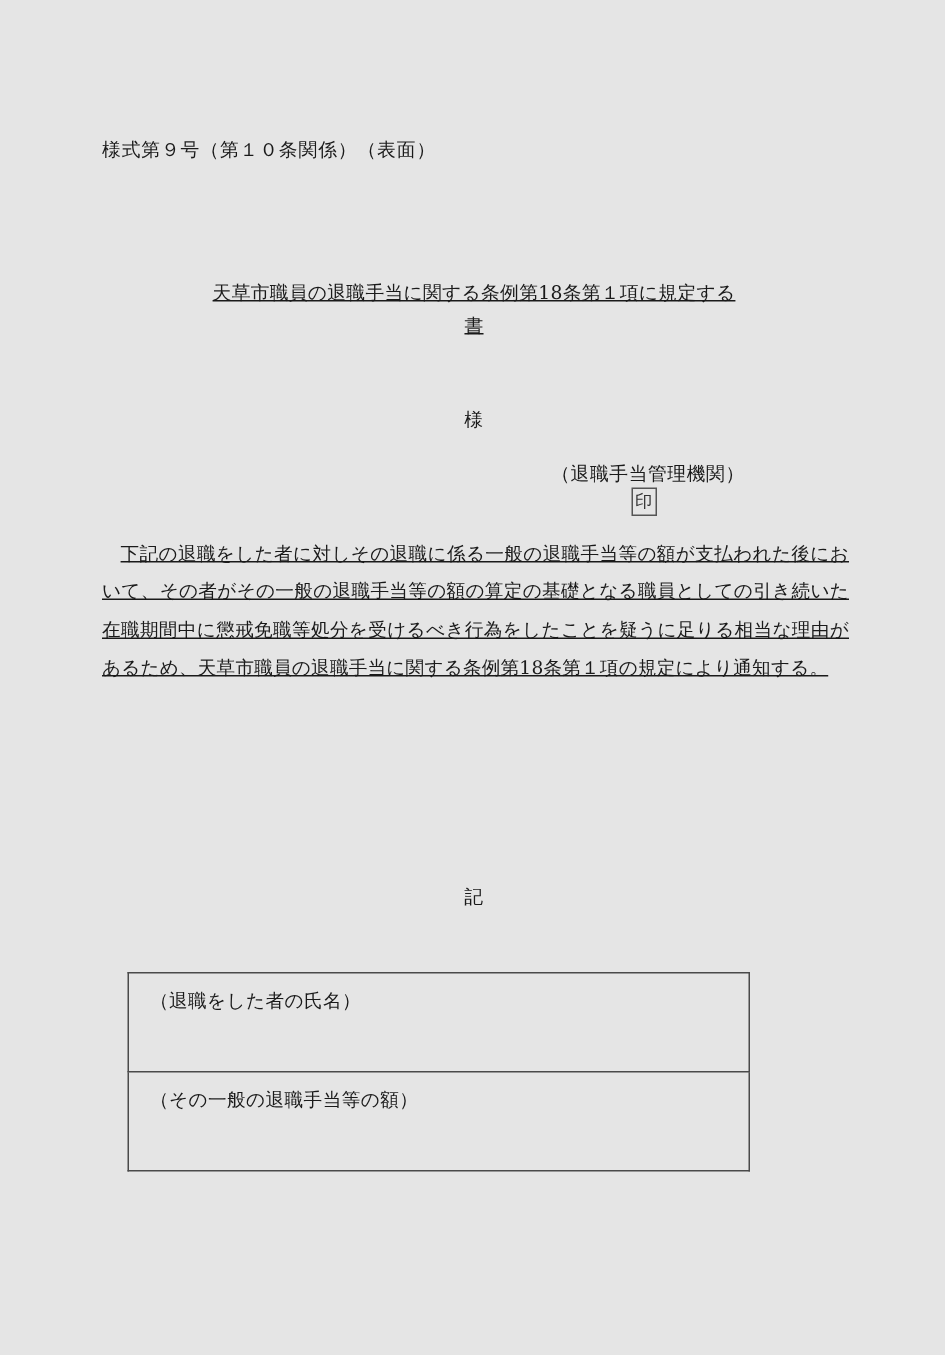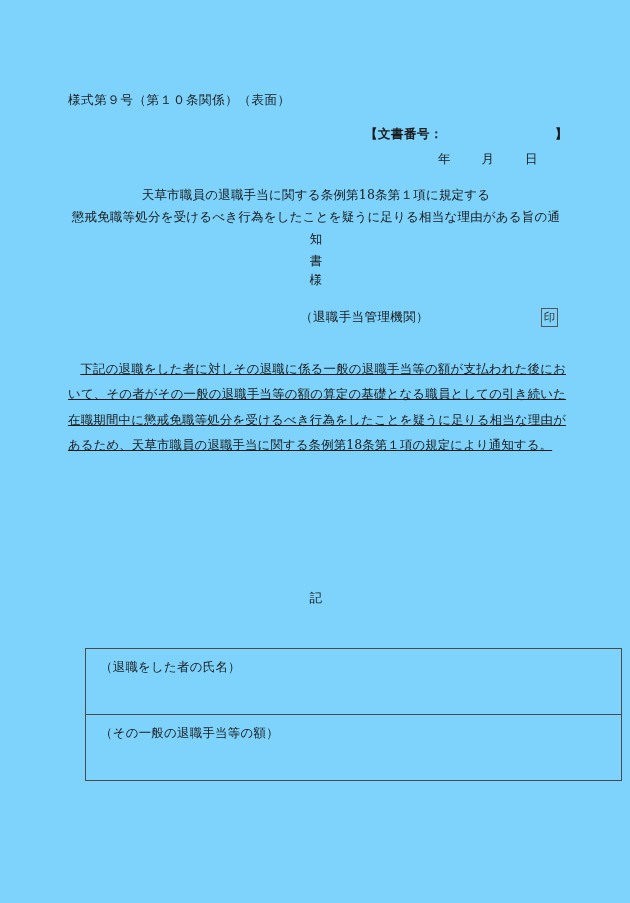--- a/index.html
+++ b/index.html
@@ -9,21 +9,21 @@
     background: #ffffff;
   }
   body {
     font-family: "DejaVu Serif", "Liberation Serif", serif;
     color: #1a1a1a;
   }
   .page {
     position: relative;
     width: 630px;
     height: 903px;
-    background: #7dd3fc;
+    background: #e5e5e5;
     overflow: hidden;
     box-sizing: border-box;
   }
 
   
   .form-no {
     position: absolute;
     left: 68px;
     top: 92px;
     font-size: 12.5px;
@@ -59,21 +59,21 @@
   .title {
     position: absolute;
     left: 68px;
     top: 184px;
     width: 496px;
     text-align: center;
     font-size: 12.5px;
     line-height: 1.75;
     letter-spacing: 0.2px;
   }
-  .title-line { display: block; }
+  .title-line { display: block; text-decoration: underline; }
 
   
   .addressee {
     position: absolute;
     left: 68px;
     top: 272px;
     width: 496px;
     font-size: 12.5px;
   }
   .addressee .sama {
@@ -85,20 +85,21 @@
   
   .authority {
     position: absolute;
     left: 300px;
     top: 308px;
     width: 264px;
     font-size: 12.5px;
     display: flex;
     align-items: center;
     justify-content: space-between;
+    flex-direction: column;
   }
   .authority .org {
     letter-spacing: 0.4px;
     white-space: nowrap;
   }
   .seal-box {
     display: inline-flex;
     align-items: center;
     justify-content: center;
     width: 17px;
@@ -138,54 +139,43 @@
     text-align: center;
     font-size: 12.5px;
     letter-spacing: 0.5px;
   }
 
   
   .name-table {
     position: absolute;
     left: 85px;
     top: 648px;
-    width: 537px;
+    width: 415px;
     border-collapse: collapse;
     table-layout: fixed;
   }
   .name-table td {
     border: 1px solid #4a4a4a;
     height: 55px;
     vertical-align: top;
     padding: 10px 0 0 14px;
     font-size: 12.4px;
     letter-spacing: 0.3px;
   }
 </style>
 </head>
 <body>
 
 <div class="page">
 
   <div class="form-no">様式第９号（第１０条関係）（表面）</div>
 
-  <div class="docmeta">
-    <div class="doc-number">
-      <span>【文書番号：</span><span></span><span style="display:inline-block;width:112px"></span><span>】</span>
-    </div>
-    <div class="doc-date">
-      <span>年</span>
-      <span>月</span>
-      <span>日</span>
-    </div>
-  </div>
 
   <div class="title">
     <span class="title-line">天草市職員の退職手当に関する条例第18条第１項に規定する</span>
-    <span class="title-line">懲戒免職等処分を受けるべき行為をしたことを疑うに足りる相当な理由がある旨の通知</span>
     <span class="title-line">書</span>
   </div>
 
   <div class="addressee">
     <span class="sama">様</span>
   </div>
 
   <div class="authority">
     <span class="org">（退職手当管理機関）</span>
     <span class="seal-box">印</span>

